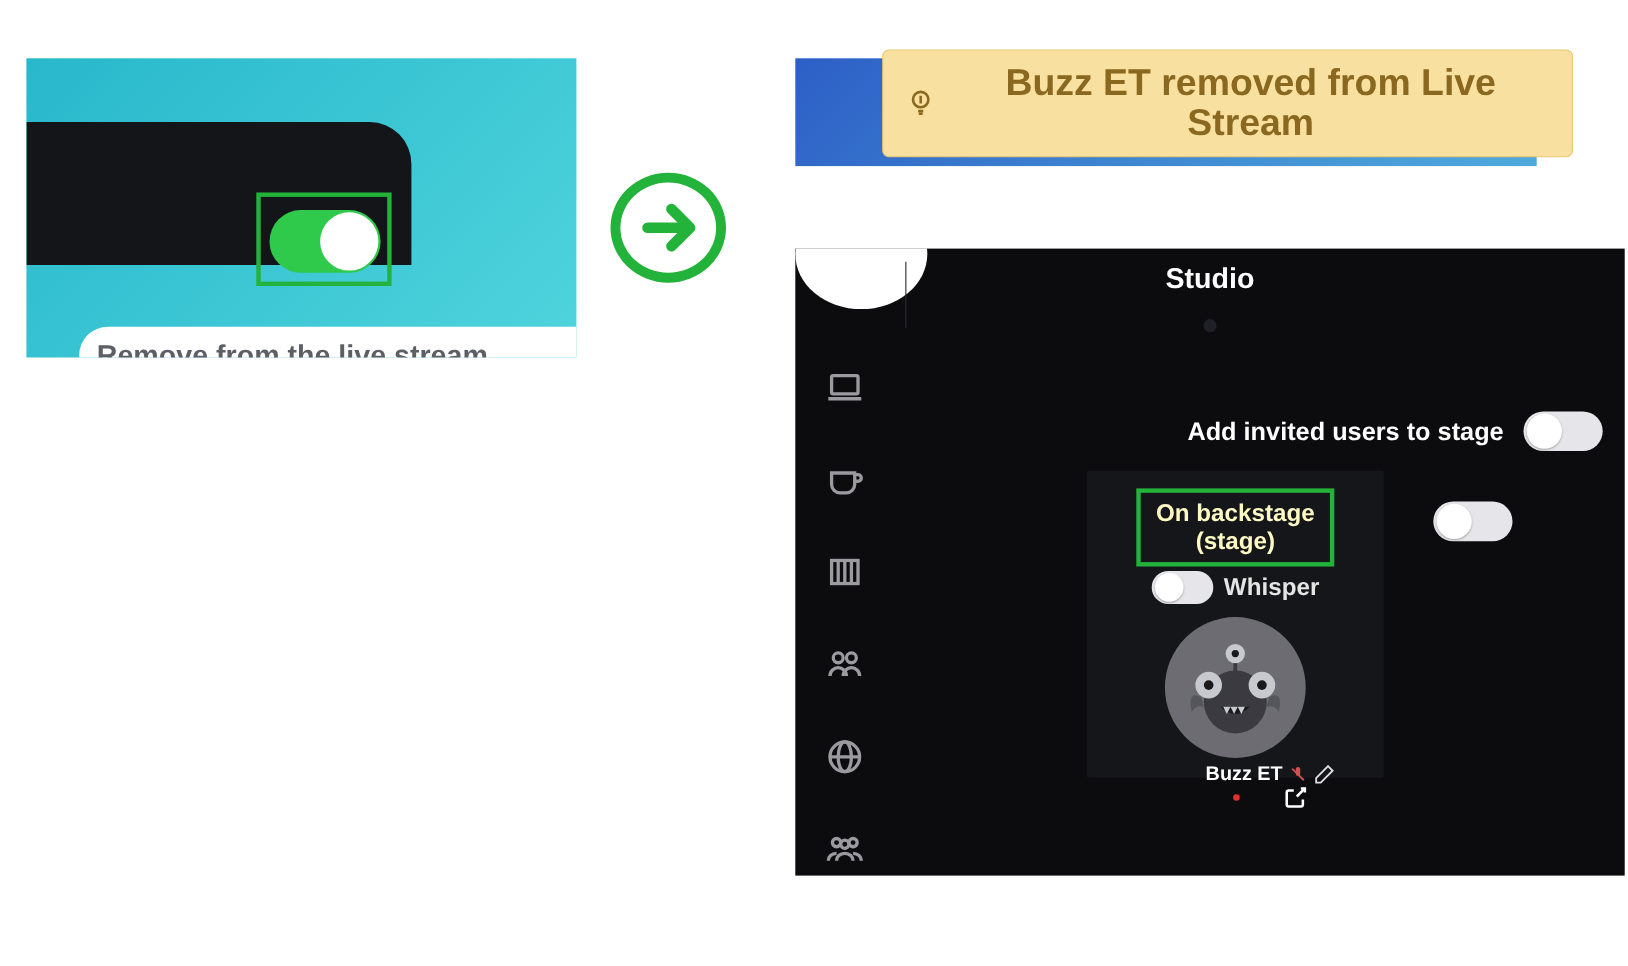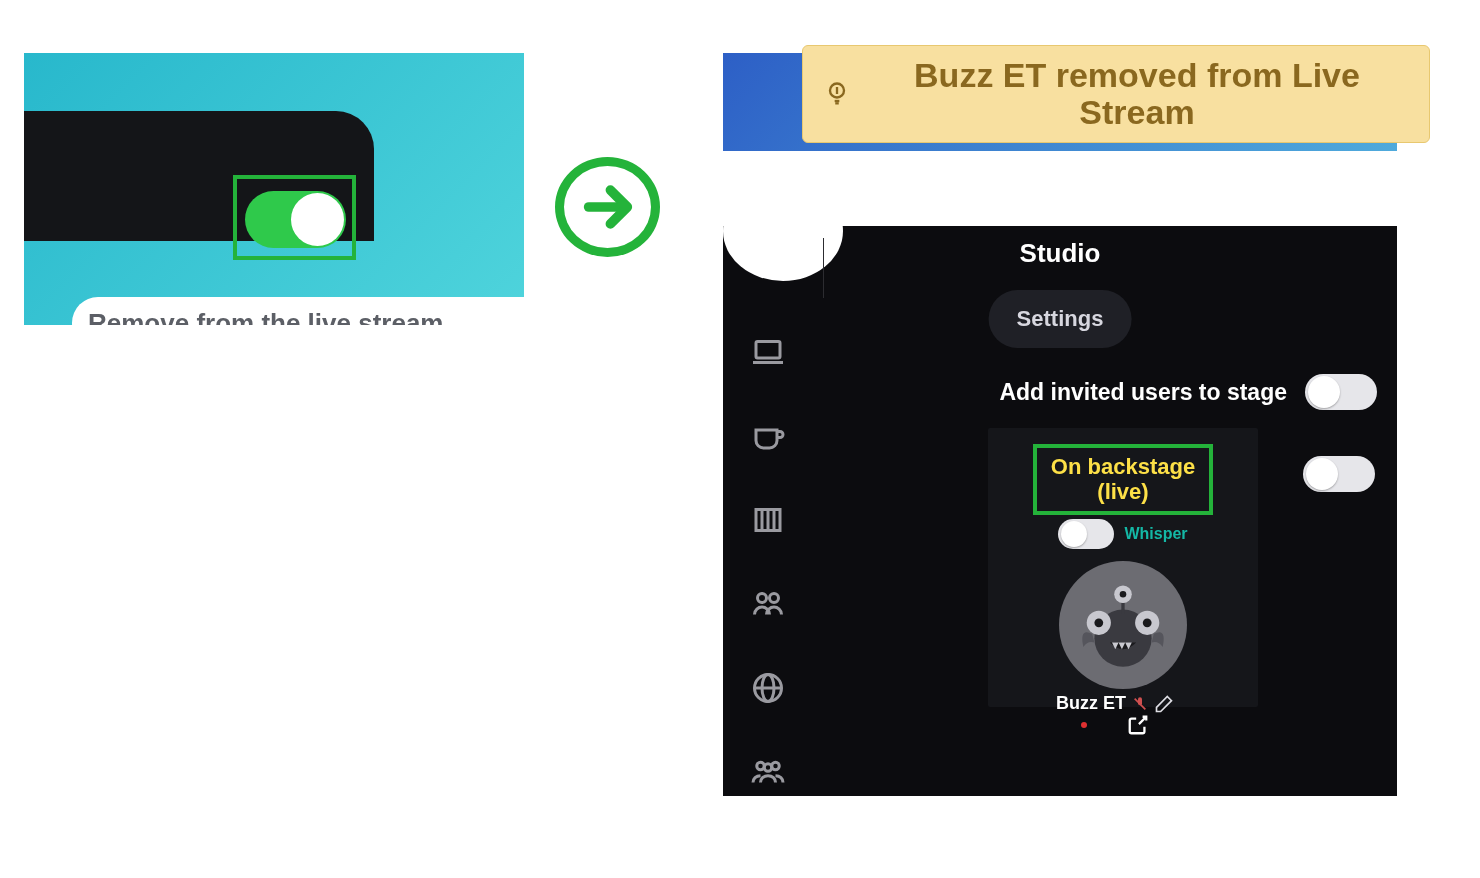--- a/index.html
+++ b/index.html
@@ -120,21 +120,21 @@
     color: #8a681f;
     text-align: center;
     line-height: 1.1;
   }
 
   
   .studio {
     position: absolute;
     left: 723px;
     top: 226px;
-    width: 674px;
+    width: 754px;
     height: 570px;
     background: #0c0c0f;
     overflow: hidden;
   }
   .studio-white-corner {
     position: absolute;
     left: 0;
     top: -45px;
     width: 120px;
     height: 100px;
@@ -243,34 +243,34 @@
     border-radius: 2px;
     padding: 16px 12px 18px;
     display: flex;
     flex-direction: column;
     align-items: center;
   }
   .on-backstage-box {
     border: 4px solid #24b33a;
     padding: 6px 14px;
     text-align: center;
-    color: #fde047;
+    color: #fef9c3;
     font-size: 22px;
     font-weight: 800;
     line-height: 1.15;
   }
   .whisper-row {
     display: flex;
     align-items: center;
     gap: 10px;
     margin-top: 4px;
   }
   .whisper-row .sw { width: 56px; height: 30px; }
   .whisper-row .sw .knob { width: 26px; height: 26px; }
-  .whisper-label { color: #14b8a6; font-size: 16px; font-weight: 800; }
+  .whisper-label { color: #e5e5e5; font-size: 22px; font-weight: 800; }
 
   .avatar {
     width: 128px;
     height: 128px;
     border-radius: 50%;
     background: #6c6c72;
     margin-top: 12px;
     display: flex;
     align-items: center;
     justify-content: center;
@@ -376,34 +376,33 @@
         <circle cx="12" cy="9" r="2.5"></circle>
         <path d="M2 19c0-2.5 2-4.5 5-4.5"></path>
         <path d="M22 19c0-2.5-2-4.5-5-4.5"></path>
         <path d="M7 19c0-2.5 2-4.5 5-4.5s5 2 5 4.5"></path>
       </svg>
   </div>
 
   <div class="studio-title">Studio</div>
 
   <div class="tabs">
-    <div class="tab">Settings</div>
   </div>
 
   <div class="row-1">
     <span class="row-1-label">Add invited users to stage</span>
     <div class="sw off">
         <div class="knob"></div>
       </div>
   </div>
 
   <div class="card">
     <div class="on-backstage-box">
       <span>On backstage</span><br>
-      <span>(live)</span>
+      <span>(stage)</span>
     </div>
     <div class="whisper-row">
       <div class="sw off">
           <div class="knob"></div>
         </div>
       <span class="whisper-label">Whisper</span>
     </div>
     <div class="avatar">
       <svg viewBox="0 0 100 100" width="110" height="110">
         <circle cx="50" cy="62" r="26" fill="#3a3a40"></circle>

